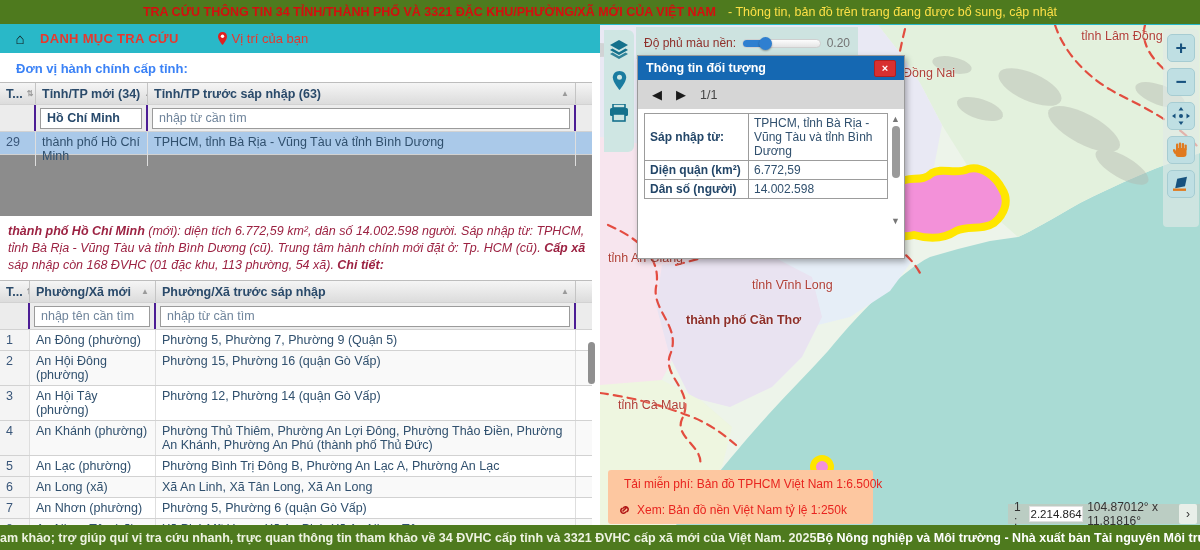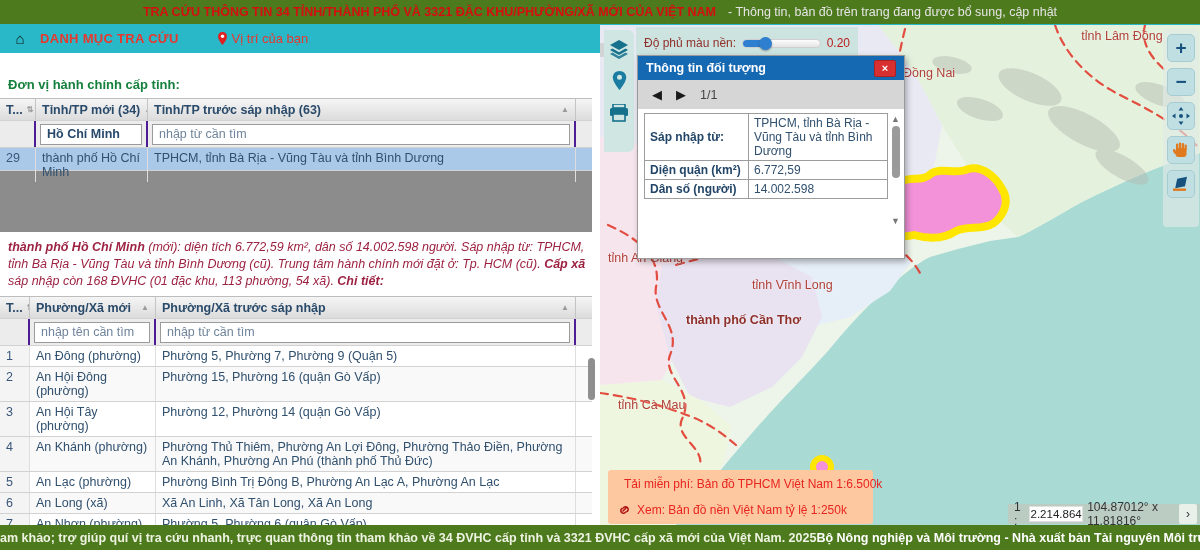--- a/index.html
+++ b/index.html
@@ -5,33 +5,33 @@
   * { box-sizing: border-box; margin: 0; padding: 0; }
   html,body { width:1200px; height:550px; overflow:hidden; }
   body { font-family:"Liberation Sans", sans-serif; }
   #app { position:relative; width:1200px; height:550px; background:#fff; overflow:hidden; }
 
   
   .titlebar { position:absolute; left:0; top:0; width:1200px; height:24px;
     background:#4e7a1e; display:flex; align-items:center; justify-content:center;
     font-size:12.5px; white-space:nowrap; }
   .titlebar .t-bold { color:#d40f0f; font-weight:bold; }
-  .titlebar .t-suffix { color:#e5e5e5; margin-left:12px; }
+  .titlebar .t-suffix { color:#fde047; margin-left:12px; }
 
   .navbar { position:absolute; left:0; top:24px; width:1200px; height:29px;
     background:#29b8c8; display:flex; align-items:center; font-size:13px; }
   .nav-home { width:40px; text-align:center; color:#111; font-size:15px; cursor:pointer; }
   .nav-link { color:#e8382e; margin-right:38px; cursor:pointer; }
   .nav-link.menu { font-weight:bold; letter-spacing:.3px; }
   .nav-loc { display:flex; align-items:center; gap:4px; }
   .nav-share { margin-left:auto; margin-right:18px; color:#20505c; cursor:pointer; }
 
   
   .left-panel { position:absolute; left:0; top:53px; width:600px; height:472px; background:#fff; overflow:hidden; }
-  .section-heading { padding:24px 8px 6px 8px; font-size:13px; font-weight:bold; color:#15803d; }
+  .section-heading { padding:8px 8px 6px 8px; font-size:13px; font-weight:bold; color:#3b82f6;margin-left:8px; }
 
   .grid-table { width:592px; margin-left:0; font-size:12.5px; color:#30506e; border-top:1px solid #bdbdbd; }
   .g-row { display:grid; border-bottom:1px solid #d2d2d2; align-items:stretch; }
   .prov .g-row { grid-template-columns:36px 112px 1fr 16px; }
   .ward .g-row { grid-template-columns:30px 126px 1fr 16px; }
   .g-head { background:linear-gradient(#f5f5f5,#dcdcdc); font-weight:bold; color:#2a4a6a; height:22px; }
   .g-head > div { padding:3px 6px; border-right:1px solid #c4c4c4; display:flex; align-items:center; gap:4px; overflow:hidden; white-space:nowrap; }
   .g-filter { background:#ececec; height:27px; }
   .g-filter > div { padding:2px 4px; border-right:2px solid #4c1d95; display:flex; align-items:center; }
   .g-filter input { width:100%; height:21px; border:1px solid #9b9b9b; padding:1px 6px; font-size:12.5px;
@@ -71,21 +71,21 @@
     border-radius:0 6px 6px 0; display:flex; flex-direction:column; align-items:center; gap:10px; padding-top:8px; }
   .tools-left .tool { width:22px; height:22px; display:flex; align-items:center; justify-content:center; cursor:pointer; }
 
   
   .opacity-panel { position:absolute; left:36px; top:2px; width:222px; height:23px; background:#cde3e0;
     display:flex; align-items:center; padding:16px 8px; gap:6px; border-radius:0 0 4px 0; }
   .opacity-panel .lab { font-size:12px; color:#8e2f2a; white-space:nowrap; }
   .slider { position:relative; width:104px; height:9px; background:linear-gradient(#fdfdfd,#e4e4e4); border-radius:5px; border:1px solid #cfcfcf; cursor:pointer; }
   .slider .fill { position:absolute; left:0; top:0; height:7px; width:22px; background:#2f7fd0; border-radius:5px 0 0 5px; }
   .slider .thumb { position:absolute; left:16px; top:-3px; width:13px; height:13px; background:#2f7fd0; border-radius:50%; box-shadow:0 1px 2px rgba(0,0,0,.35); }
-  .opacity-panel .val { font-size:12px; color:#b91c1c;text-align:center; }
+  .opacity-panel .val { font-size:12px; color:#737373;text-align:center; }
 
   
   .tools-right { position:absolute; right:1px; top:4px; width:36px; height:198px; background:rgba(225,233,231,.65);
     display:flex; flex-direction:column; align-items:center; gap:6px; padding-top:5px; border-radius:4px; }
   .tr-btn { width:28px; height:28px; background:#bfdfe3; border:1px solid #a6ccd2; border-radius:5px;
     display:flex; align-items:center; justify-content:center; color:#17527e; font-size:19px; font-weight:bold; cursor:pointer; }
 
   
   .popup { position:absolute; left:37px; top:30px; width:268px; height:204px; background:#fff;
     border:1px solid #9a9a9a; box-shadow:2px 3px 6px rgba(0,0,0,.3); overflow:hidden; }

